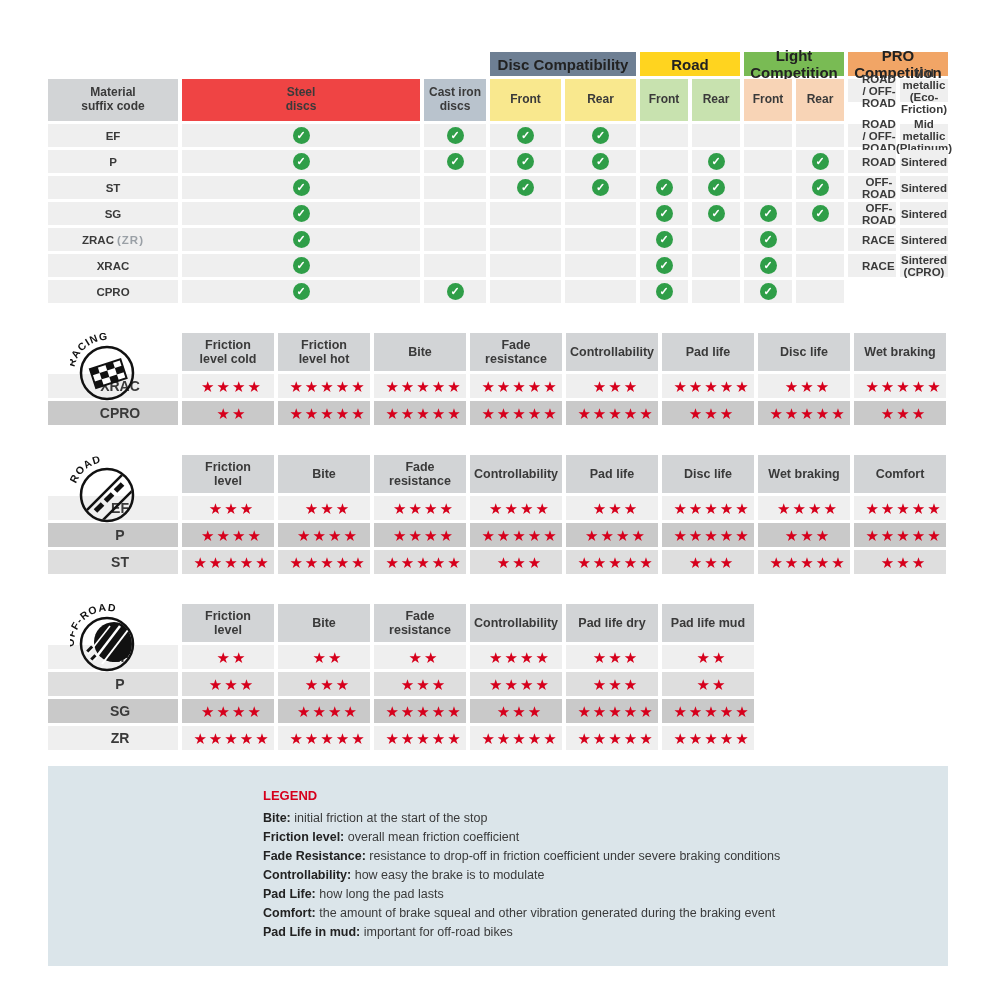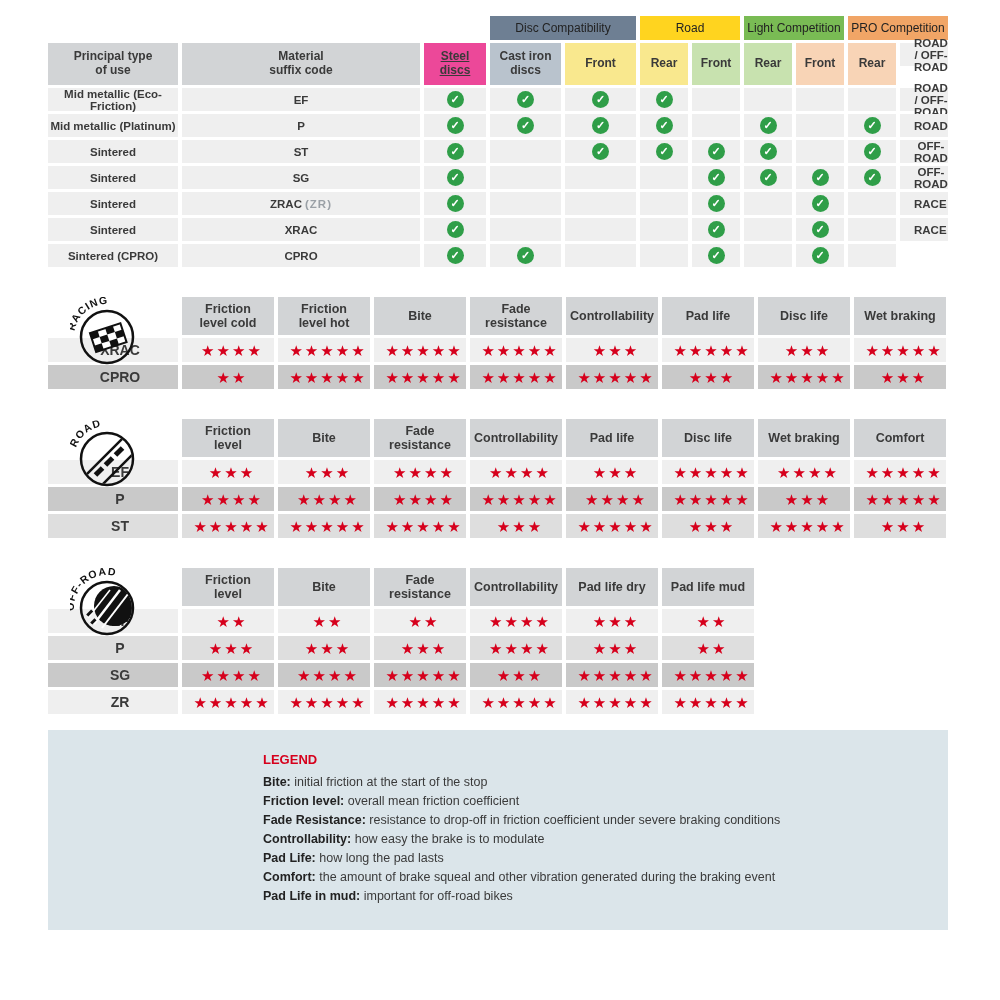--- a/index.html
+++ b/index.html
@@ -9,21 +9,21 @@
 
   
   .compat-grid{
     display:grid;
     grid-template-columns:130px 238px 62px 71px 71px repeat(6,48px);
     column-gap:4px; row-gap:3px;
     width:900px;
   }
   .cg-cell{ display:flex; align-items:center; justify-content:center; text-align:center; }
   .group-spacer{ grid-column:span 3; background:transparent; }
-  .group-head{ grid-column:span 2; height:24px; font-size:12px; font-weight:normal; color:#222; }
+  .group-head{ grid-column:span 2; height:24px; font-size:15px; font-weight:bold; color:#222;margin-top:36px; }
   .col-head{ height:42px; background:#d2d4d6; font-size:12px; font-weight:bold; color:#3a3a3a; white-space:pre-line; line-height:1.15; }
   .row-cell{ height:23px; background:#efefef; font-size:11.5px; font-weight:bold; color:#3a3a3a; }
   .row-cell.use{ justify-content:flex-start; padding-left:14px; }
   .suffix-note{ color:#9aa0a6; font-weight:bold; margin-left:3px; letter-spacing:1px;}
   .check{ width:17px; height:17px; border-radius:50%; background:#2f9e48; color:#fff;
           display:flex; align-items:center; justify-content:center; font-size:11px; font-weight:bold; line-height:1; }
 
   
   .star-section{ position:relative; width:900px; }
   .sec-racing{ margin-top:14px; }
@@ -50,25 +50,23 @@
 <body>
 
 <div class="page">
 
   <div class="compat-grid" id="compat-grid">
       <div class="cg-cell group-spacer"></div>
       <div class="cg-cell group-head" style="background: rgb(110, 127, 147);">Disc Compatibility</div>
       <div class="cg-cell group-head" style="background: rgb(255, 212, 31);">Road</div>
       <div class="cg-cell group-head" style="background: rgb(121, 187, 84);">Light Competition</div>
       <div class="cg-cell group-head" style="background: rgb(241, 165, 102);">PRO Competition</div>
-      <div class="cg-cell col-head">Principal type
-of use</div>
       <div class="cg-cell col-head">Material
 suffix code</div>
-      <div class="cg-cell col-head" style="background: #ec4899; text-decoration: underline;">Steel
+      <div class="cg-cell col-head" style="background: #ef4444;">Steel
 discs</div>
       <div class="cg-cell col-head" style="background: rgb(185, 195, 205);">Cast iron
 discs</div>
       <div class="cg-cell col-head" style="background: rgb(249, 232, 142);">Front</div>
       <div class="cg-cell col-head" style="background: rgb(249, 232, 142);">Rear</div>
       <div class="cg-cell col-head" style="background: rgb(200, 226, 175);">Front</div>
       <div class="cg-cell col-head" style="background: rgb(200, 226, 175);">Rear</div>
       <div class="cg-cell col-head" style="background: rgb(248, 212, 182);">Front</div>
       <div class="cg-cell col-head" style="background: rgb(248, 212, 182);">Rear</div>
       <div class="cg-cell row-cell use">ROAD / OFF-ROAD</div>

